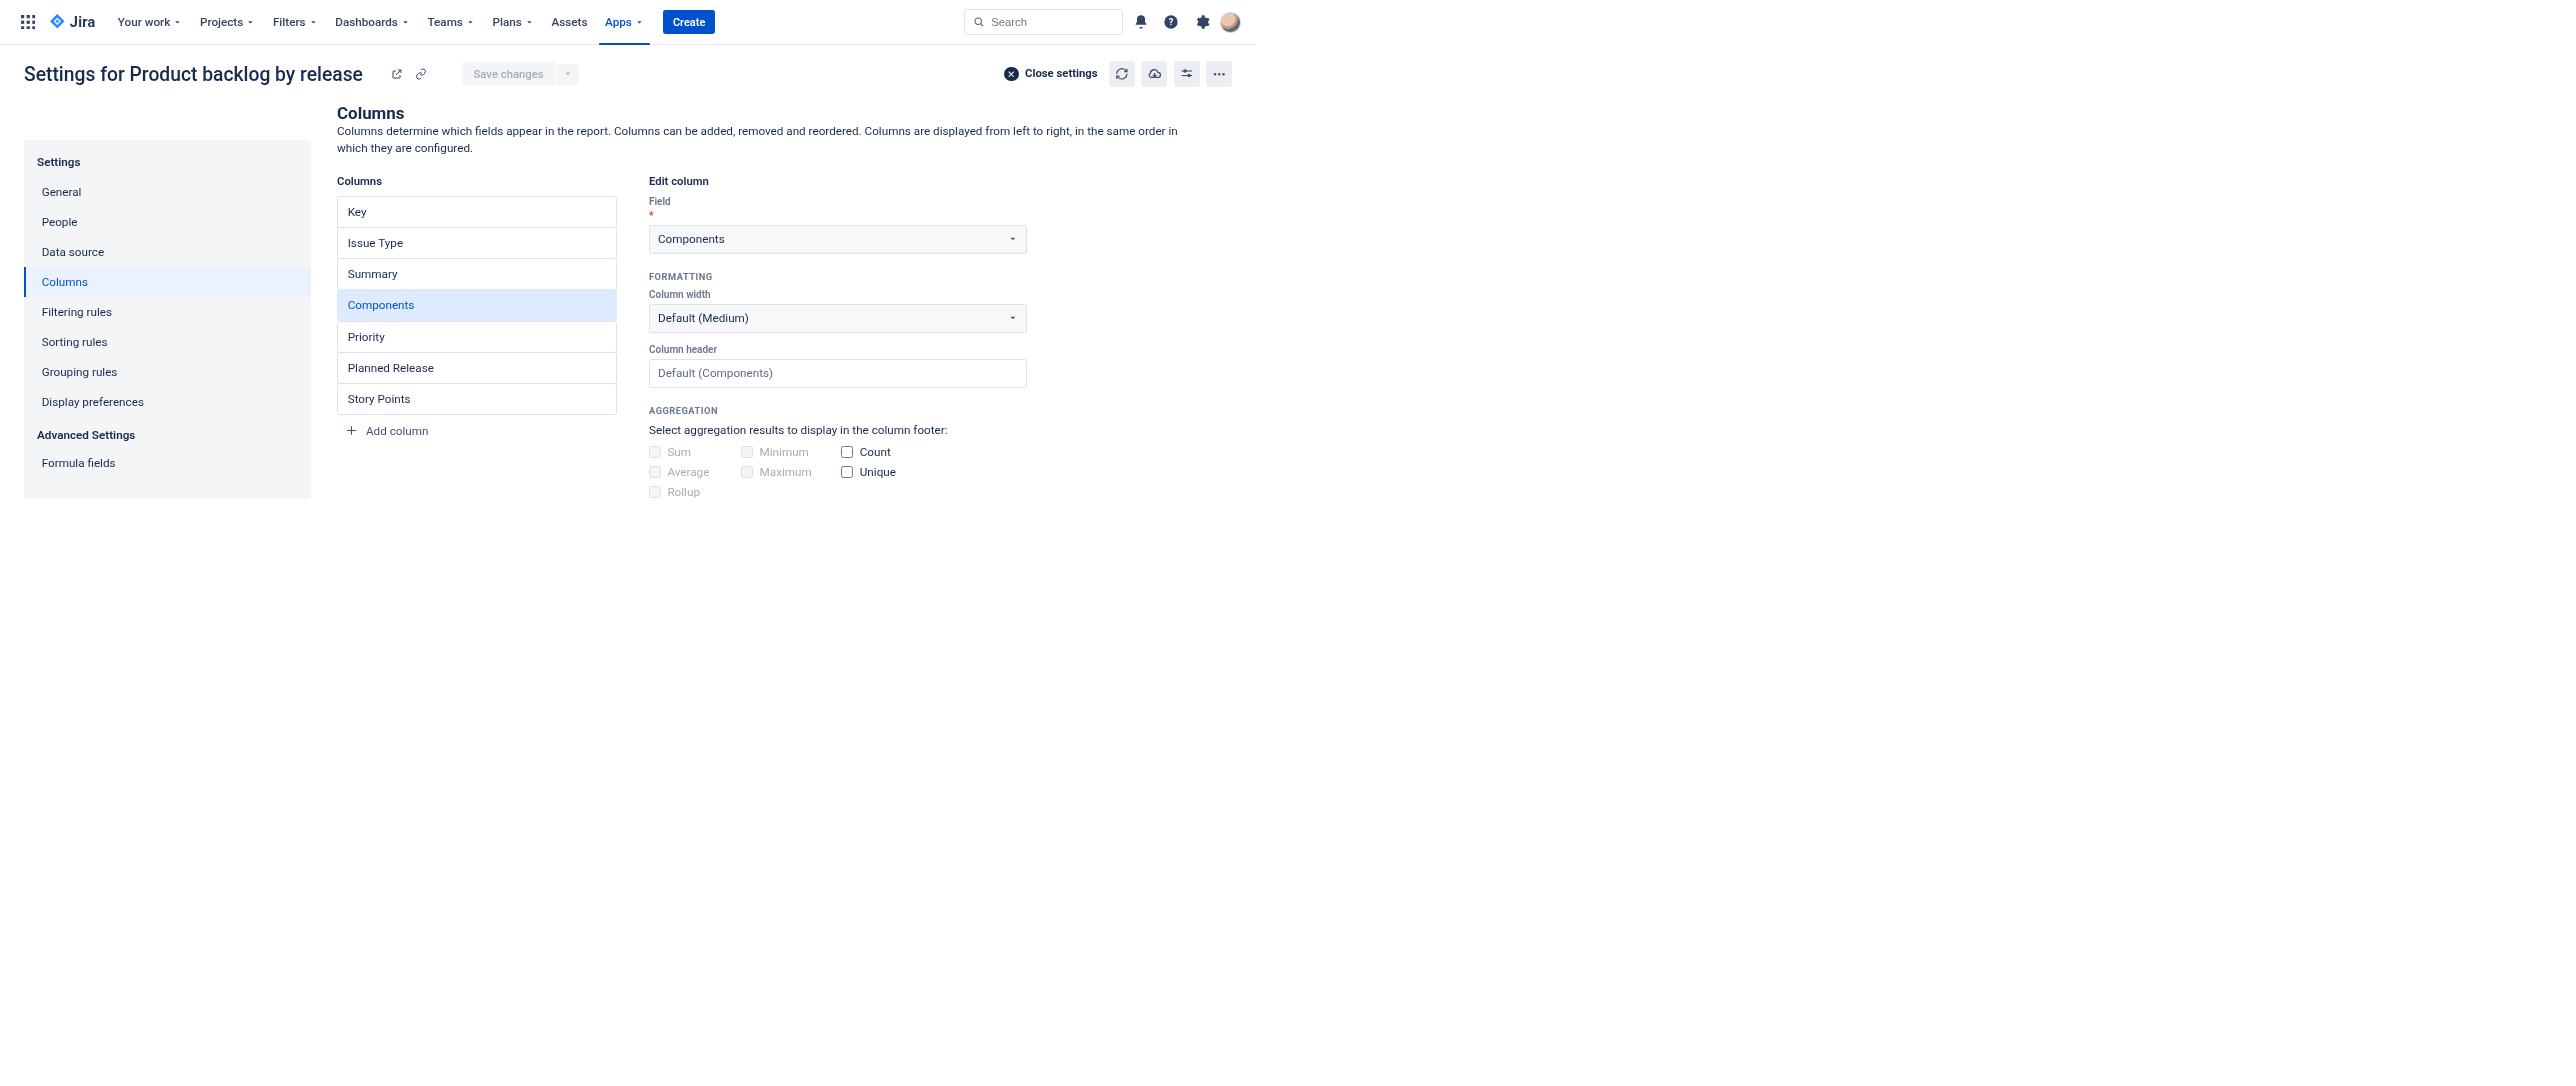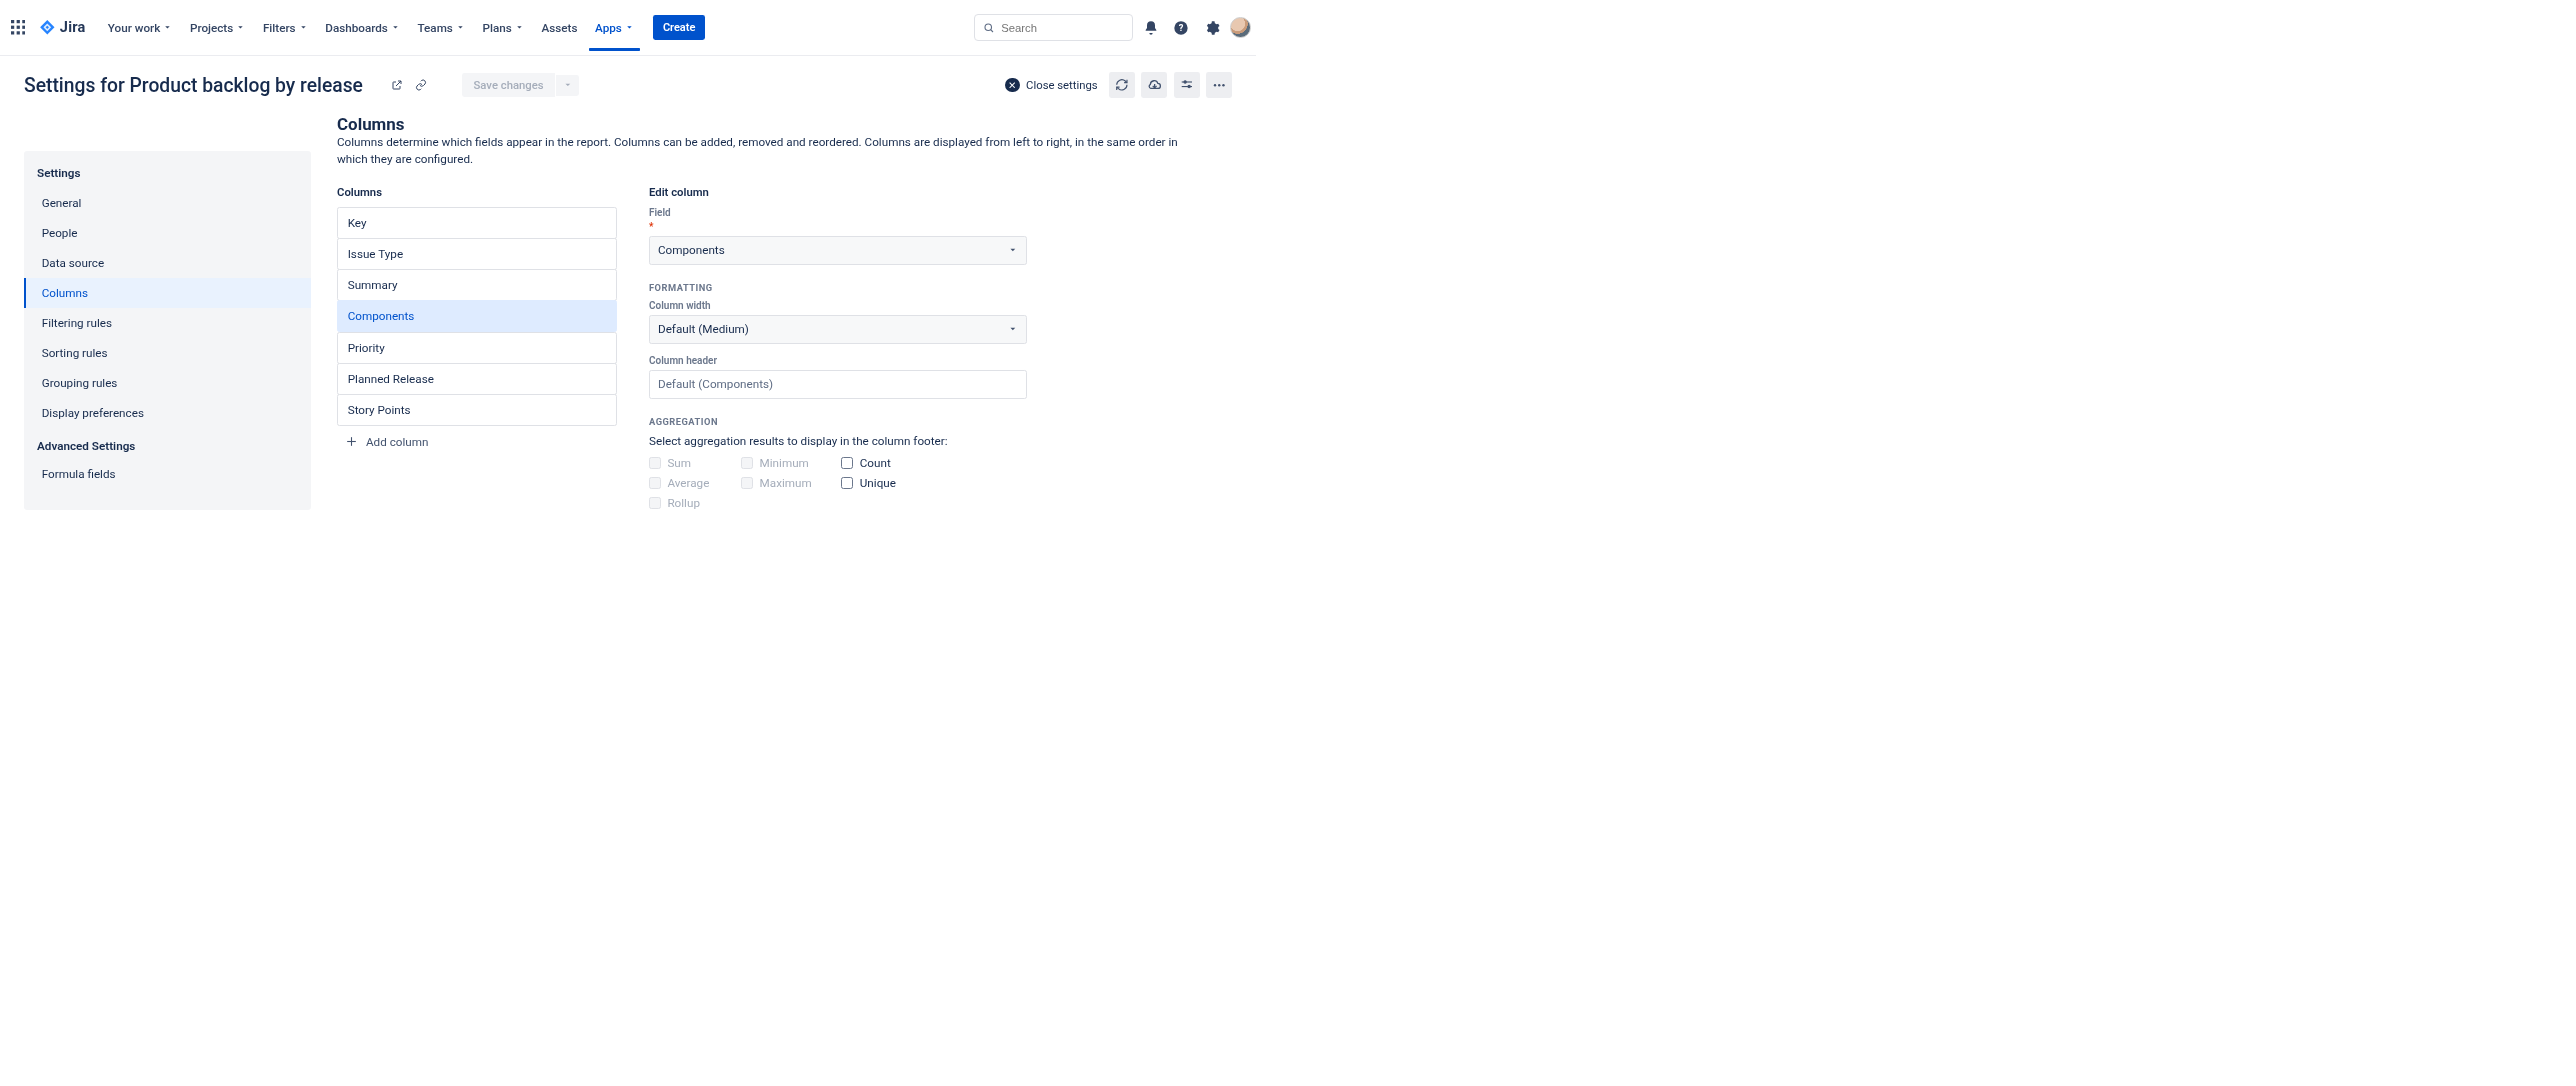--- a/index.html
+++ b/index.html
@@ -7,22 +7,22 @@
     font-family: -apple-system, BlinkMacSystemFont, "Segoe UI", Roboto, Helvetica, Arial, sans-serif;
     font-size: 11.3px;
     color: #172B4D;
     background: #fff;
     width: 1256px;
   }
   
   .topnav {
     display: flex;
     align-items: center;
-    height: 56px;
-    padding: 0 5px;
+    height: 45px;
+    padding: 0 15px;
     border-bottom: 0.8px solid #EBECF0;
   }
   .topnav-left { display: flex; align-items: center; gap: 1.6px; }
   .icon-btn {
     width: 26px; height: 26px; display:flex; align-items:center; justify-content:center;
     border-radius: 2.4px; cursor: pointer; color:#344563;
   }
   .logo { display:flex; align-items:center; gap:3.2px; padding: 0 6.4px; cursor:pointer;}
   .logo-mark { color:#2684FF; }
   .logo-text { font-weight:700; font-size:14.5px; color:#253858; letter-spacing:0.2px;}
@@ -78,21 +78,21 @@
     font-weight:500; cursor:default;
   }
   .save-more {
     background:#F4F5F7; color:#A5ADBA; padding:5.6px 6.4px; border-radius:0 2.4px 2.4px 0;
     margin-left:1.6px; cursor:default;
   }
   .right-actions {
     margin-left:auto; display:flex; align-items:center; gap:6.4px;
   }
   .close-pill {
-    display:flex; align-items:center; gap:6.4px; cursor:pointer; color:#172B4D; font-weight:400;
+    display:flex; gap:6.4px; cursor:pointer; color:#172B4D; font-weight:700;
     padding:3.2px 4.8px; border-radius:2.4px;
   }
   .close-x {
     width:14.5px; height:14.5px; border-radius:50%; background:#172B4D; color:#fff;
     display:flex; align-items:center; justify-content:center; font-size:8.9px; line-height:1;
   }
   .toolbar-btn {
     width:26px; height:26px; display:flex; align-items:center; justify-content:center;
     background:#EDEEF1; border-radius:2.4px; cursor:pointer; color:#42526E;
   }

